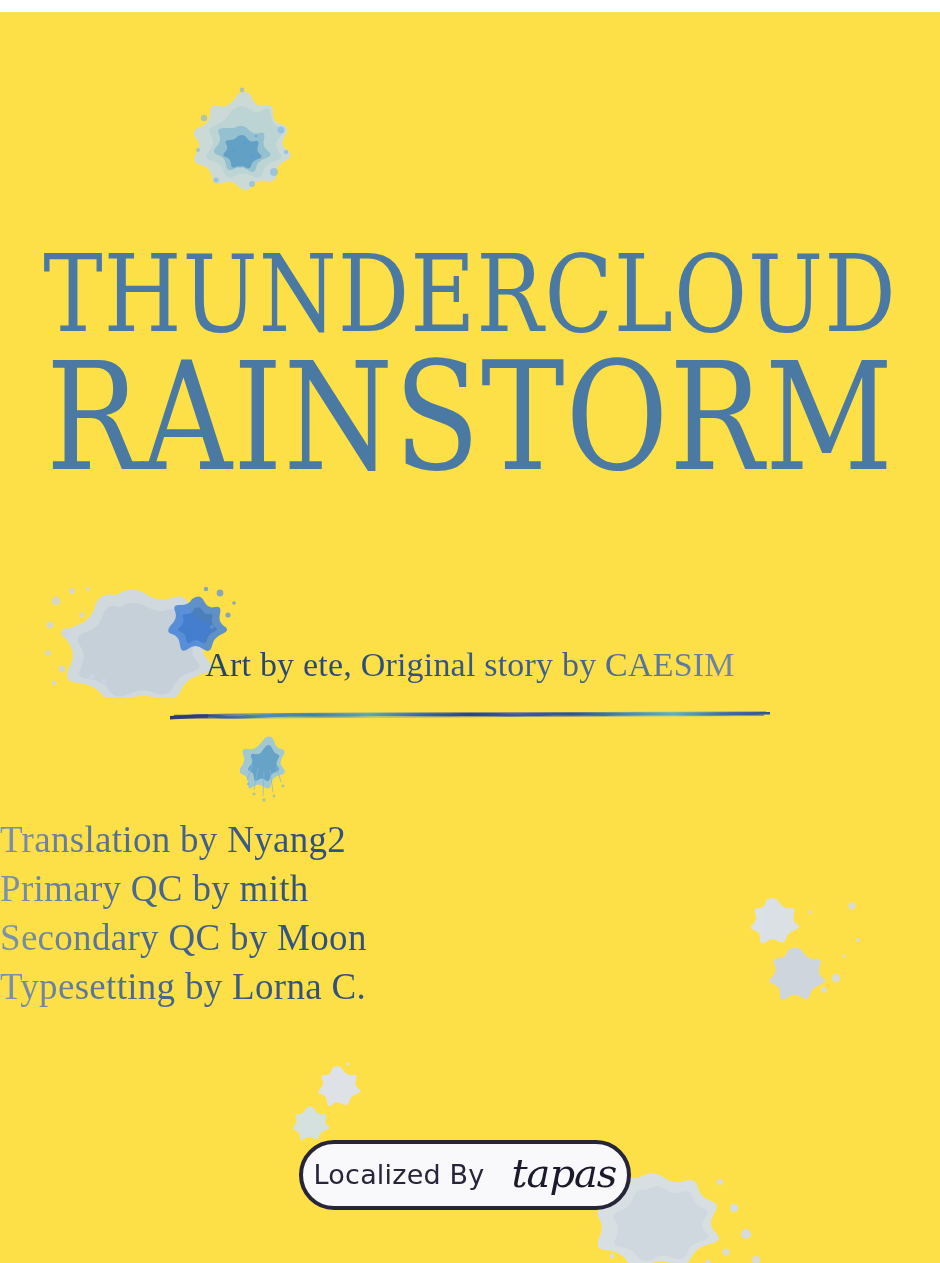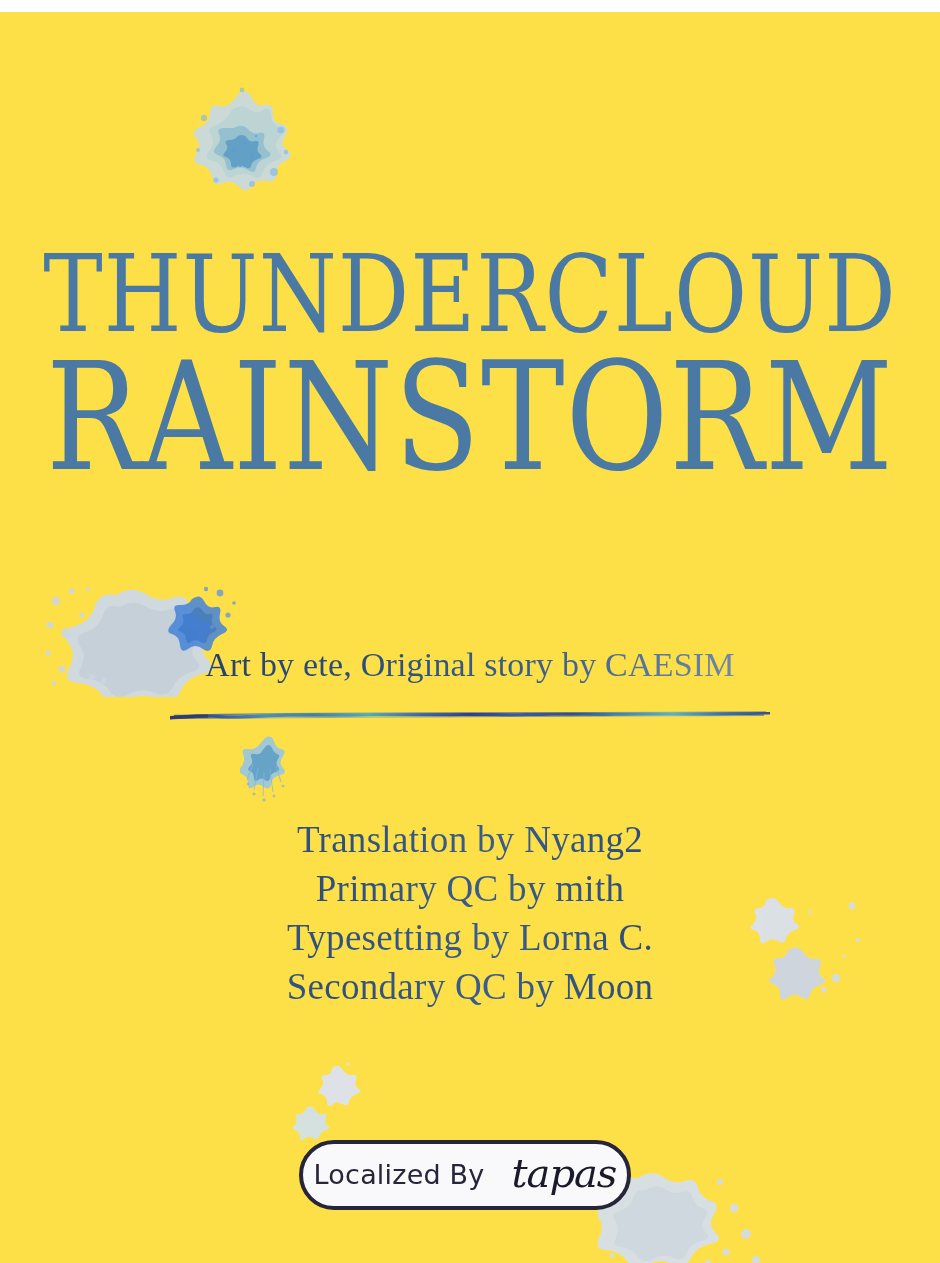--- a/index.html
+++ b/index.html
@@ -96,21 +96,20 @@
     height: 22px;
   }
   .divider svg { display: block; width: 100%; height: 100%; }
 
   
   .staff-credits {
     position: absolute;
     left: 0;
     right: 0;
     top: 803px;
-    text-align: center;
   }
   .staff-credits .credit-row {
     display: block;
     font-family: "Liberation Serif", "DejaVu Serif", serif;
     font-weight: 400;
     font-size: 37px;
     line-height: 49px;
     letter-spacing: 0.3px;
     white-space: nowrap;
     background-image: linear-gradient(92deg,
@@ -355,22 +354,22 @@
                C 22 12.0, 10 12.6, 2 13.2 Z" fill="url(#ruleGrad)"></path>
       <path d="M6 9.6 C 40 8.4, 120 7.4, 200 7.2 C 300 6.9, 420 6.8, 598 6.3" stroke="url(#ruleGrad)" stroke-width="1.5" fill="none" opacity="0.75"></path>
       <path d="M10 12.4 C 60 12.0, 150 11.2, 240 11.0 C 360 10.6, 480 10.2, 596 9.4" stroke="url(#ruleGrad)" stroke-width="1.1" fill="none" opacity="0.55"></path>
       <path d="M2 10.4 C 14 9.2, 26 8.8, 40 8.6 L 40 11.8 C 26 12.0, 14 12.8, 2 13.6 Z" fill="#2b3a74" opacity="0.8"></path>
     </svg>
   </div>
 
   <div class="staff-credits">
     <span class="credit-row">Translation by Nyang2</span>
     <span class="credit-row">Primary QC by mith</span>
+    <span class="credit-row">Secondary QC by Moon</span>
     <span class="credit-row">Typesetting by Lorna C.</span>
-    <span class="credit-row">Secondary QC by Moon</span>
   </div>
 
   <div class="tapas-badge">
     <span class="badge-prefix">Localized By</span>
     <span class="badge-brand">tapas</span>
   </div>
 
 </div>
 
 </body></html>

